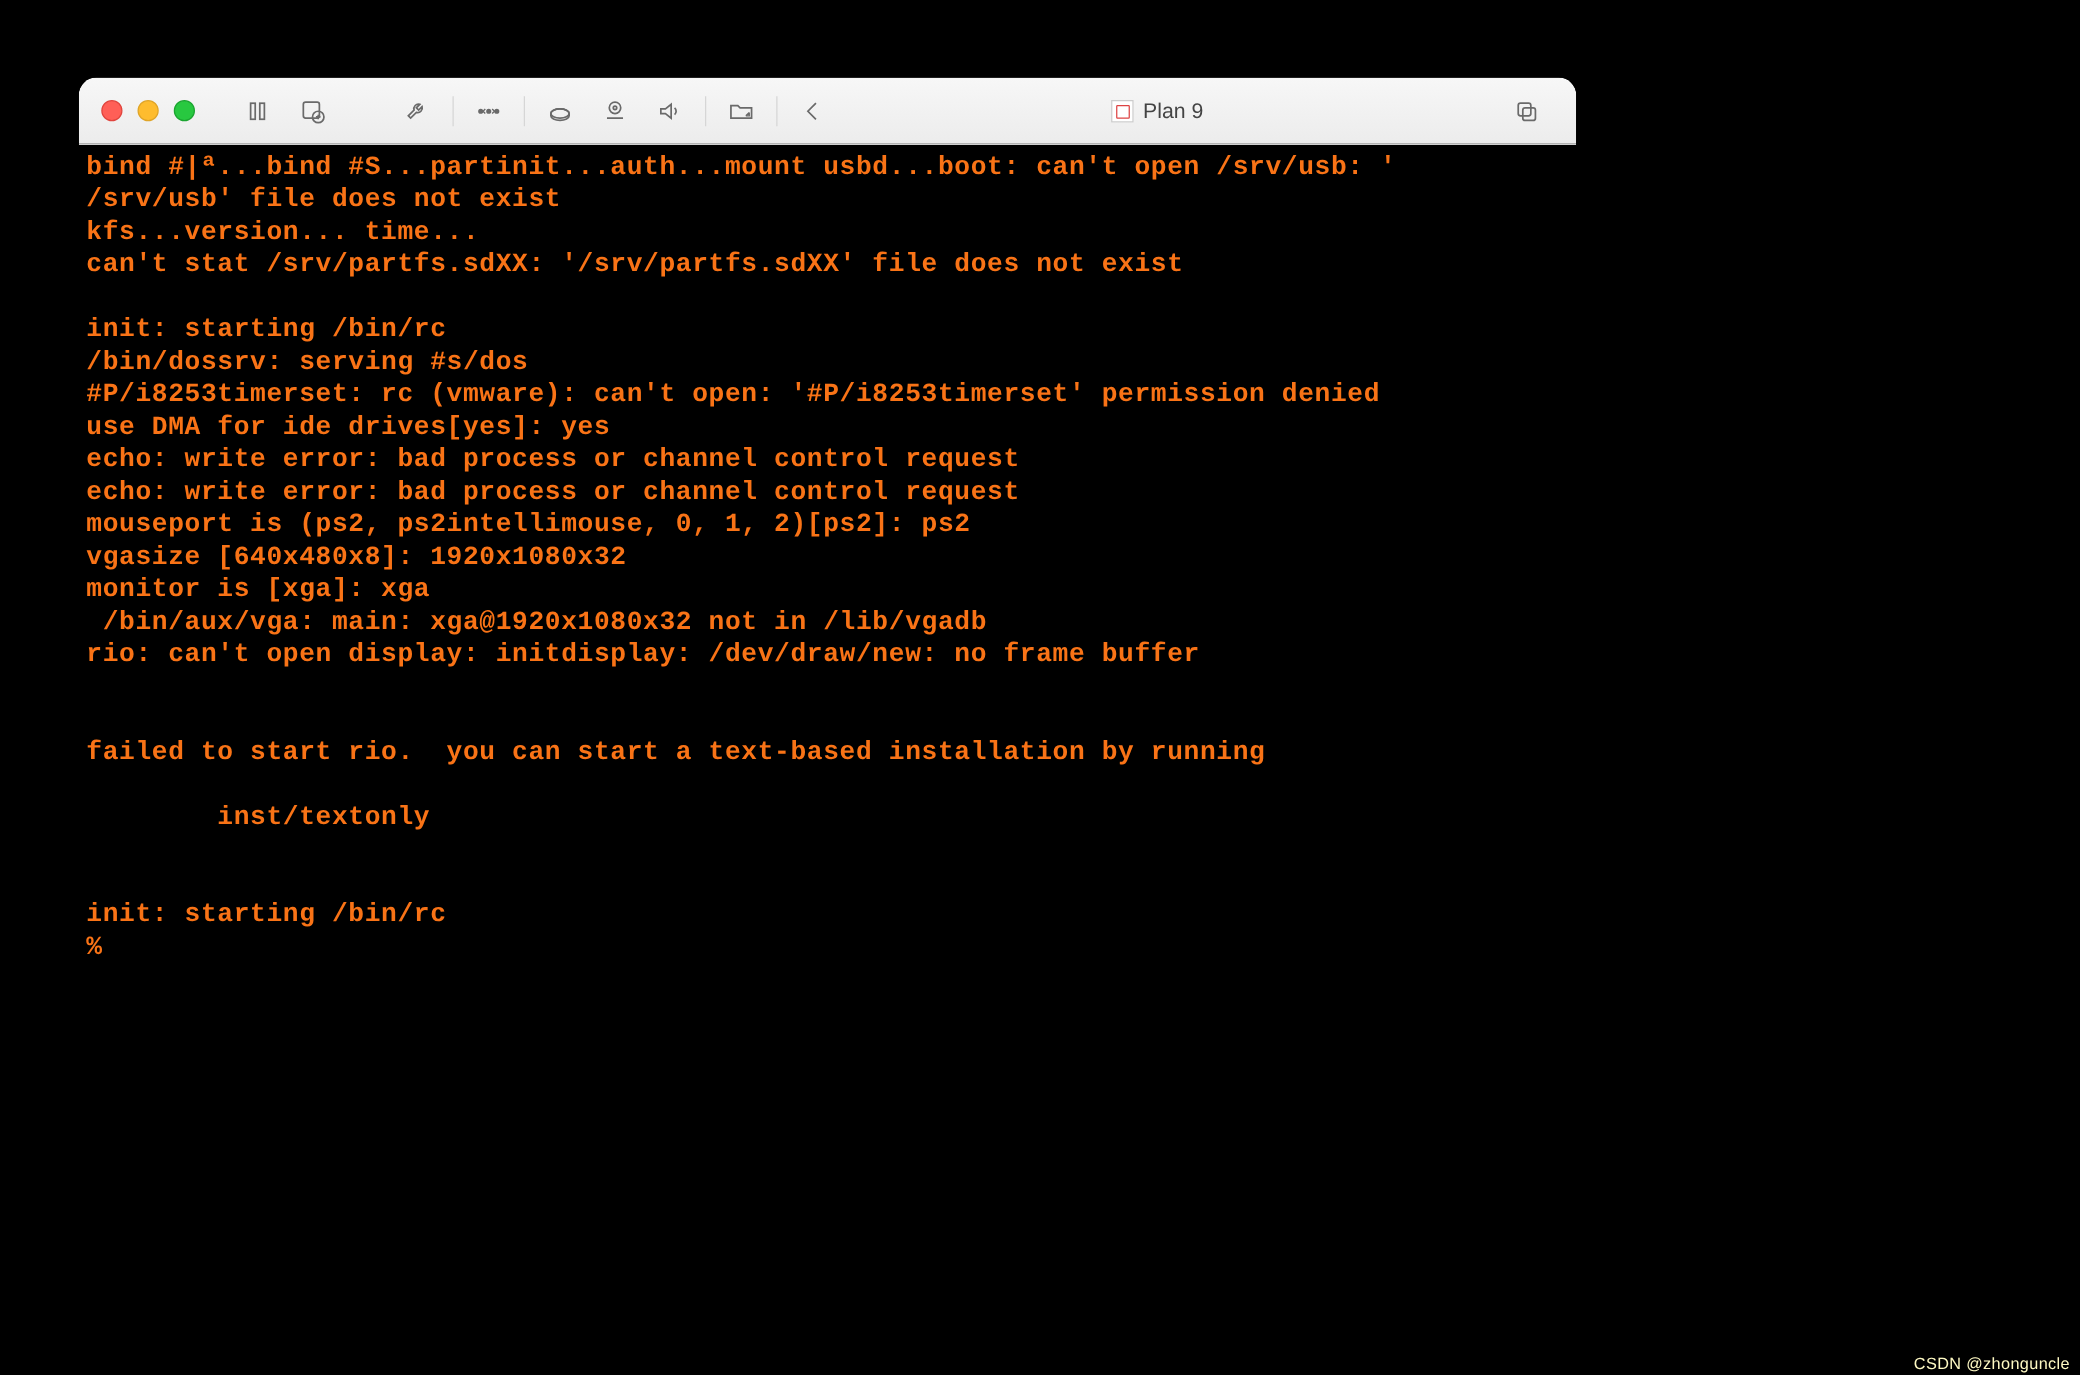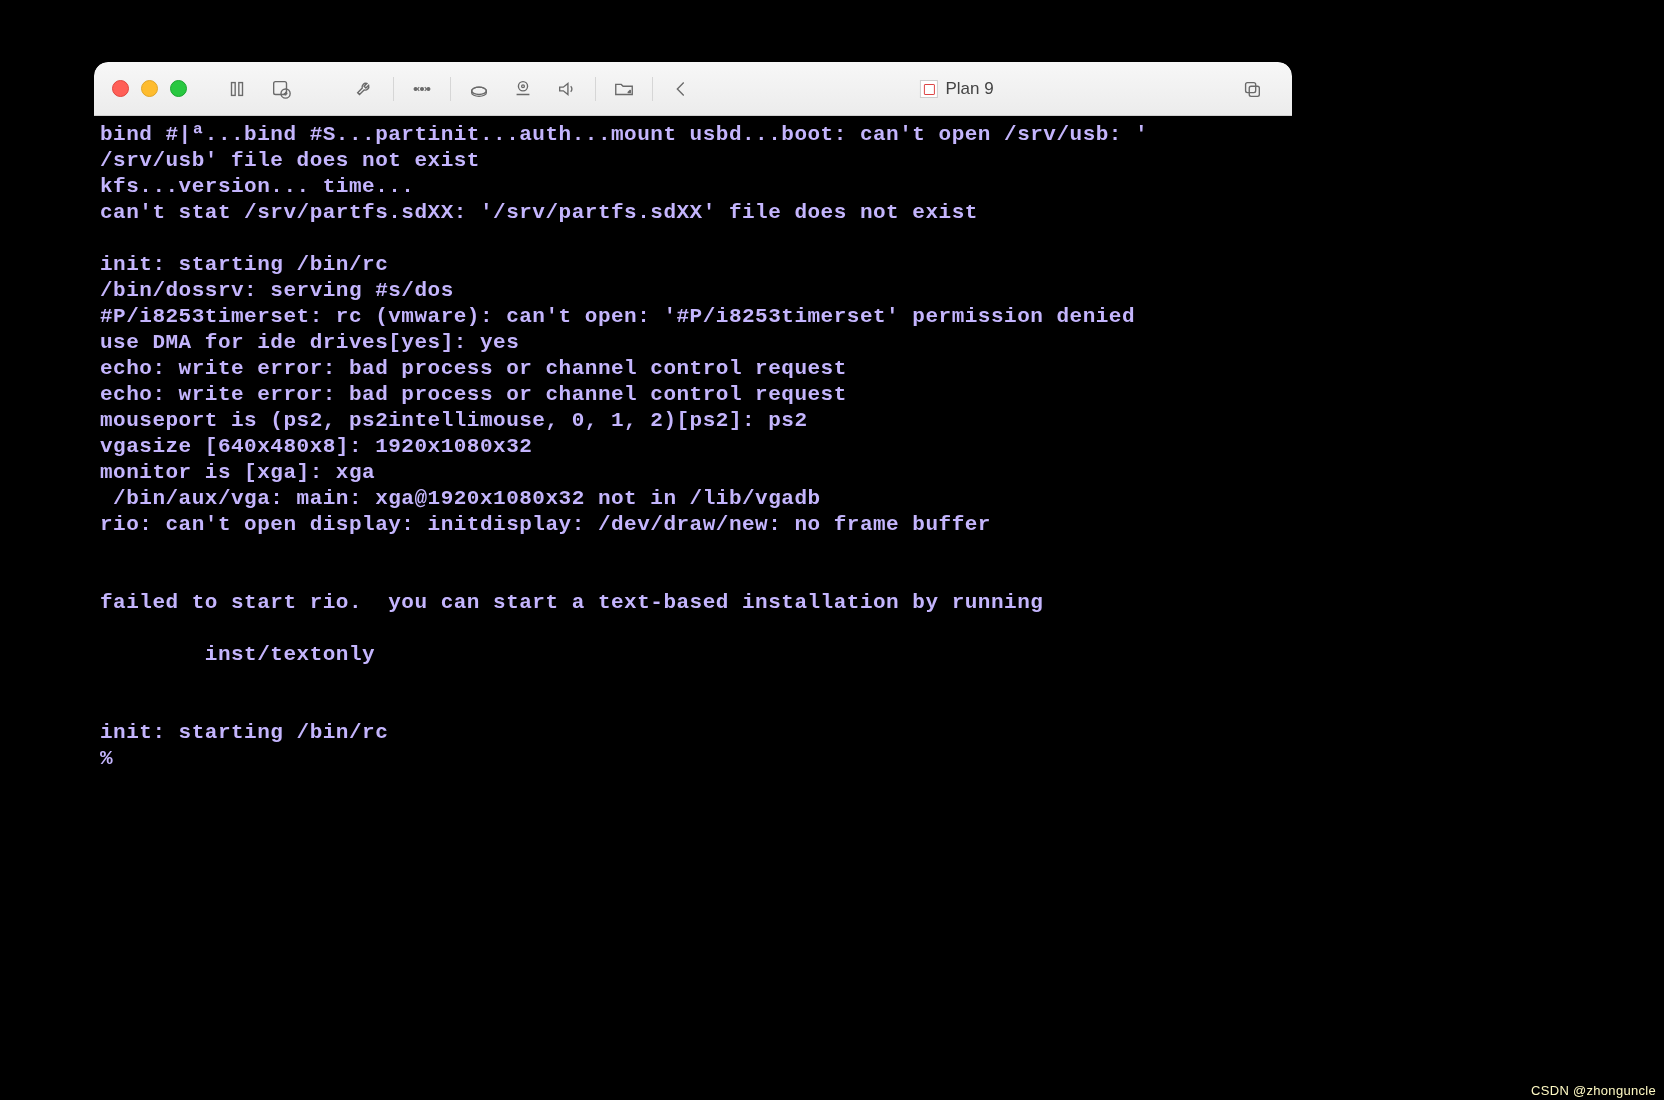--- a/index.html
+++ b/index.html
@@ -1,20 +1,20 @@
 <!DOCTYPE html>
 <html><head>
 <meta charset="utf-8">
 <style>
   * { margin: 0; padding: 0; box-sizing: border-box; }
   html, body { width: 1664px; height: 1100px; background: #000; font-family: -apple-system, BlinkMacSystemFont, "Segoe UI", sans-serif; }
   .canvas { position: relative; width: 1664px; height: 1100px; }
   .window {
     position: absolute;
-    left: 94px;
+    left: 63px;
     top: 62px;
     width: 1198px;
     height: 719px;
     background: #000;
     border-radius: 14px;
     overflow: hidden;
     box-shadow: 0 10px 40px rgba(0,0,0,0.5);
   }
   .titlebar {
     height: 54px;
@@ -39,21 +39,21 @@
   .window-title { position: absolute; left: 50%; transform: translateX(-50%); display: flex; align-items: center; gap: 8px; left: 72%; }
   .window-title-text { font-size: 17px; color: #444; }
   .title-icon { width: 18px; height: 18px; display:inline-block; background:#fff; border:1px solid #ccc; position:relative; }
   .title-icon::after { content:""; position:absolute; width:9px; height:9px; border:1.5px solid #d44; border-radius:1px; top:3px; left:3px; }
   .right-buttons { margin-left: auto; display:flex; align-items:center; }
   .terminal {
     padding: 6px 6px;
     font-family: "Courier New", monospace;
     font-size: 21px;
     line-height: 26px;
-    color: #c4b5fd;
+    color: #f97316;
     letter-spacing: 0.5px;
     white-space: pre;
     font-weight: 600;
   }
   .watermark {
     position: absolute;
     right: 8px;
     bottom: 2px;
     font-size: 13px;
     color: #fef9c3;

